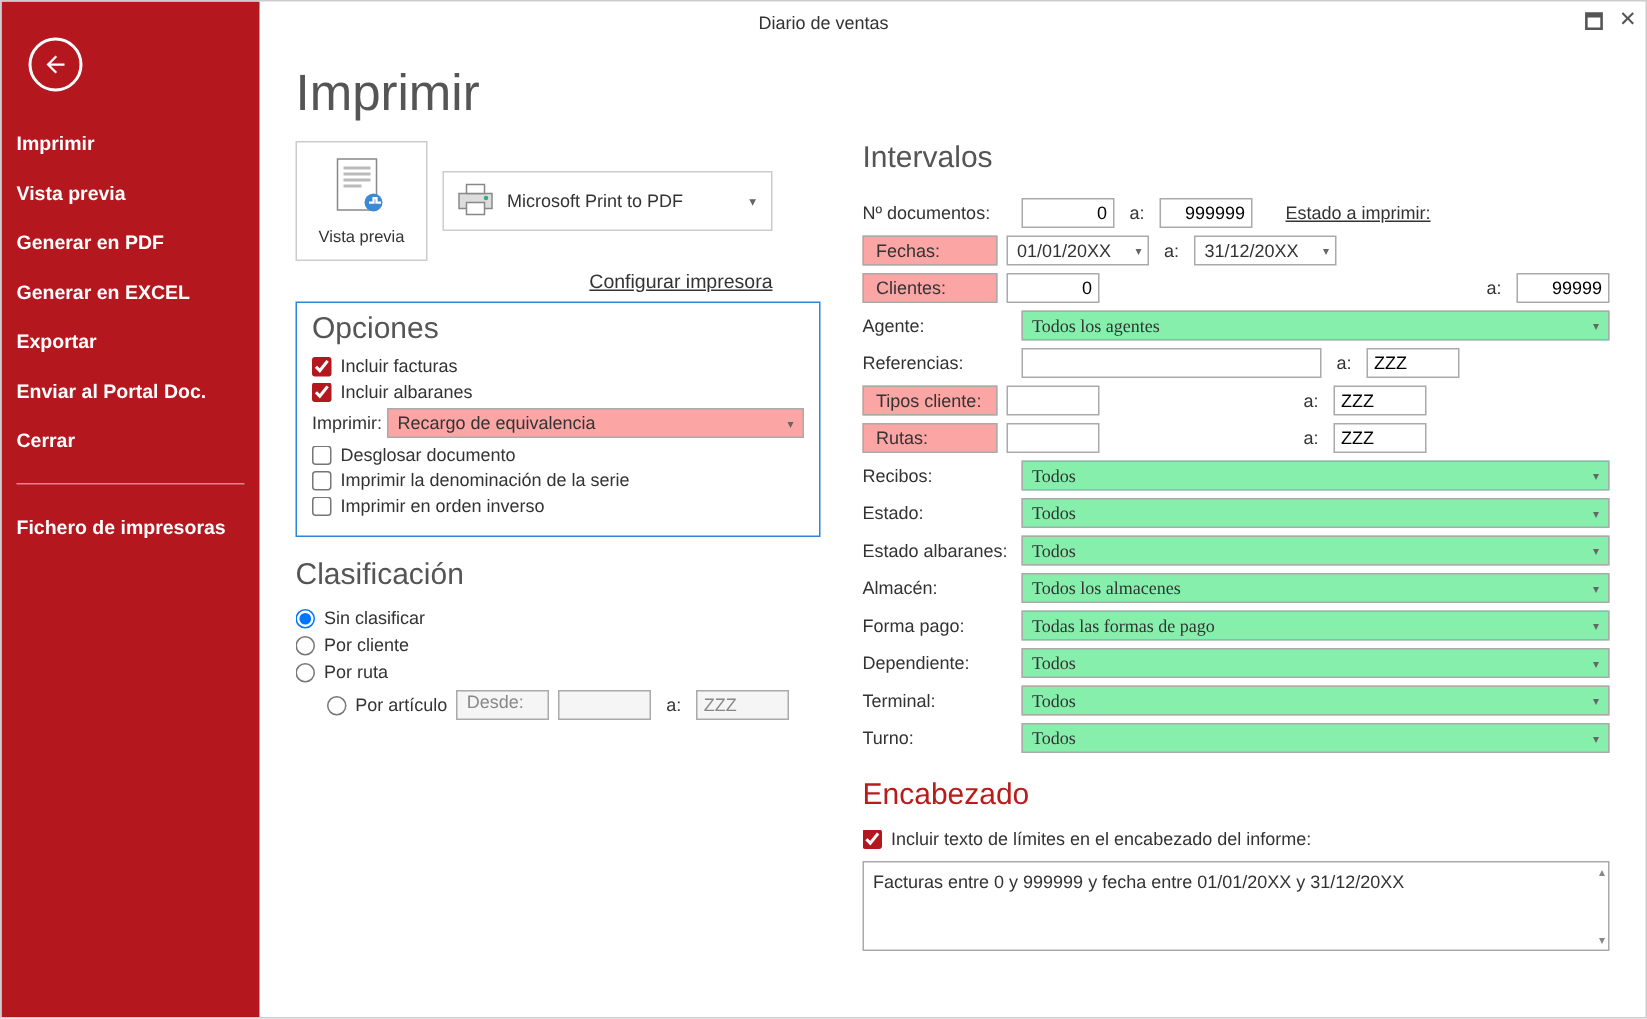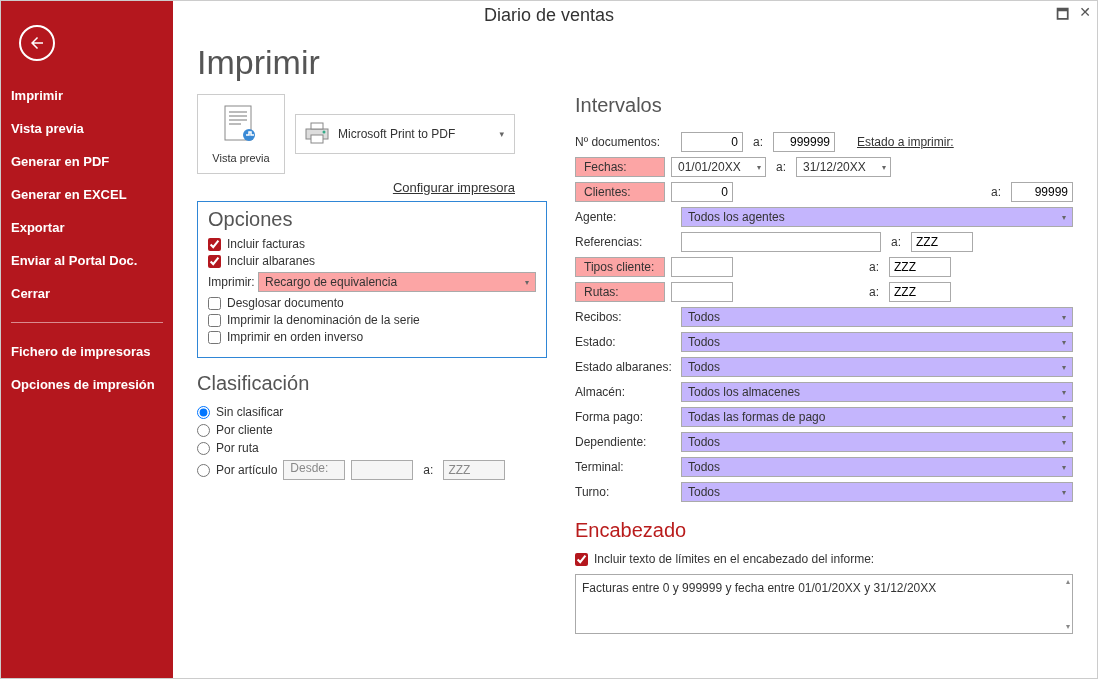--- a/index.html
+++ b/index.html
@@ -1,18 +1,18 @@
 <!DOCTYPE html>
 <html><head>
 <meta charset="utf-8">
 <style>
 * { box-sizing: border-box; margin: 0; padding: 0; }
 body { font-family: "Segoe UI", Arial, sans-serif; font-size: 12px; color: #333; background: #fff; width: 1098px; height: 679px; overflow: hidden; position: relative; border: 1px solid #ccc; }
 .titlebar { height: 28px; display: flex; align-items: center; justify-content: center; position: relative; }
-.titlebar-title { font-size: 18px; color: #333; }
+.titlebar-title { font-size: 12px; color: #333; }
 .titlebar-controls { position: absolute; right: 6px; top: 3px; display: flex; gap: 10px; }
 .titlebar-controls span { cursor: pointer; font-size: 14px; color: #555; }
 .sidebar { position: absolute; left: 0; top: 0; width: 172px; height: 679px; background: #b4171e; color: #fff; padding-top: 24px; }
 .back-btn { width: 36px; height: 36px; border: 2px solid #fff; border-radius: 50%; margin-left: 18px; margin-bottom: 18px; display: flex; align-items: center; justify-content: center; cursor: pointer; }
 .back-btn svg { fill: #fff; }
 .side-item { padding: 9px 10px 9px 10px; font-size: 13px; font-weight: 600; cursor: pointer; }
 .side-sep { border-top: 1px solid rgba(255,255,255,0.5); margin: 12px 10px; }
 .main { position: absolute; left: 172px; top: 28px; right: 0; bottom: 0; padding: 14px 24px 10px 24px; overflow: hidden; }
 .page-title { font-size: 34px; font-weight: 300; color: #555; margin-bottom: 12px; }
 .cols { display: flex; gap: 28px; }
@@ -43,27 +43,27 @@
 .kv .btn-k { border: 1px solid #aaa; padding: 2px 8px; min-width: 90px; height: 20px; display: inline-flex; align-items: center; cursor: pointer; background: #fca5a5; }
 .kv .kn { width: 100px; }
 .inbox { border: 1px solid #aaa; height: 20px; padding: 0 4px; font-size: 12px; background: #fff; }
 .inbox.ro { background: #f5f5f5; color: #888; }
 .w60 { width: 62px; text-align: right; }
 .w95 { width: 95px; }
 .a-lbl { font-size: 12px; margin: 0 4px; }
 .link { text-decoration: underline; cursor: pointer; }
 .date-sel { border: 1px solid #aaa; height: 20px; padding: 0 16px 0 6px; font-size: 12px; display: inline-flex; align-items: center; position: relative; cursor: pointer; background: #fff; }
 .date-sel .caret { position: absolute; right: 4px; font-size: 8px; color: #666; }
-.sel { border: 1px solid #aaa; height: 20px; padding: 0 16px 0 6px; font-size: 12px; display: flex; align-items: center; position: relative; cursor: pointer; background: #c4b5fd; flex: 1; }
+.sel { border: 1px solid #aaa; height: 20px; padding: 0 16px 0 6px; font-size: 12px; display: flex; align-items: center; position: relative; cursor: pointer; background: #86efac; flex: 1; font-family: Liberation Serif, serif; }
 .sel .caret { position: absolute; right: 6px; font-size: 8px; color: #666; }
 .hdr-title { font-size: 20px; color: #b91c1c; margin-top: 16px; margin-bottom: 10px; }
 .hdr-text { border: 1px solid #aaa; height: 60px; padding: 6px; font-size: 12px; position: relative; }
 .hdr-text .scroll-up { position: absolute; right: 2px; top: 2px; font-size: 8px; color: #888; }
 .hdr-text .scroll-dn { position: absolute; right: 2px; bottom: 2px; font-size: 8px; color: #888; }
-.art-row { display: flex; align-items: center; gap: 6px; }
+.art-row { display: flex; align-items: center; gap: 6px; justify-content: center; }
 </style>
 </head>
 <body>
 
 <div class="titlebar">
   <span class="titlebar-title">Diario de ventas</span>
   <div class="titlebar-controls">
     <span>🗖</span>
     <span>✕</span>
   </div>
@@ -77,21 +77,20 @@
   </div>
   <div class="side-item">Imprimir</div>
   <div class="side-item">Vista previa</div>
   <div class="side-item">Generar en PDF</div>
   <div class="side-item">Generar en EXCEL</div>
   <div class="side-item">Exportar</div>
   <div class="side-item">Enviar al Portal Doc.</div>
   <div class="side-item">Cerrar</div>
   <div class="side-sep"></div>
   <div class="side-item">Fichero de impresoras</div>
-  <div class="side-item">Opciones de impresión</div>
 </div>
 
 <div class="main">
   <div class="page-title">Imprimir</div>
   <div class="cols">
     <div class="col-left">
       <div class="preview-row">
         <div class="preview-box">
           <div class="icon">
             <svg width="34" height="40" viewBox="0 0 34 40">

